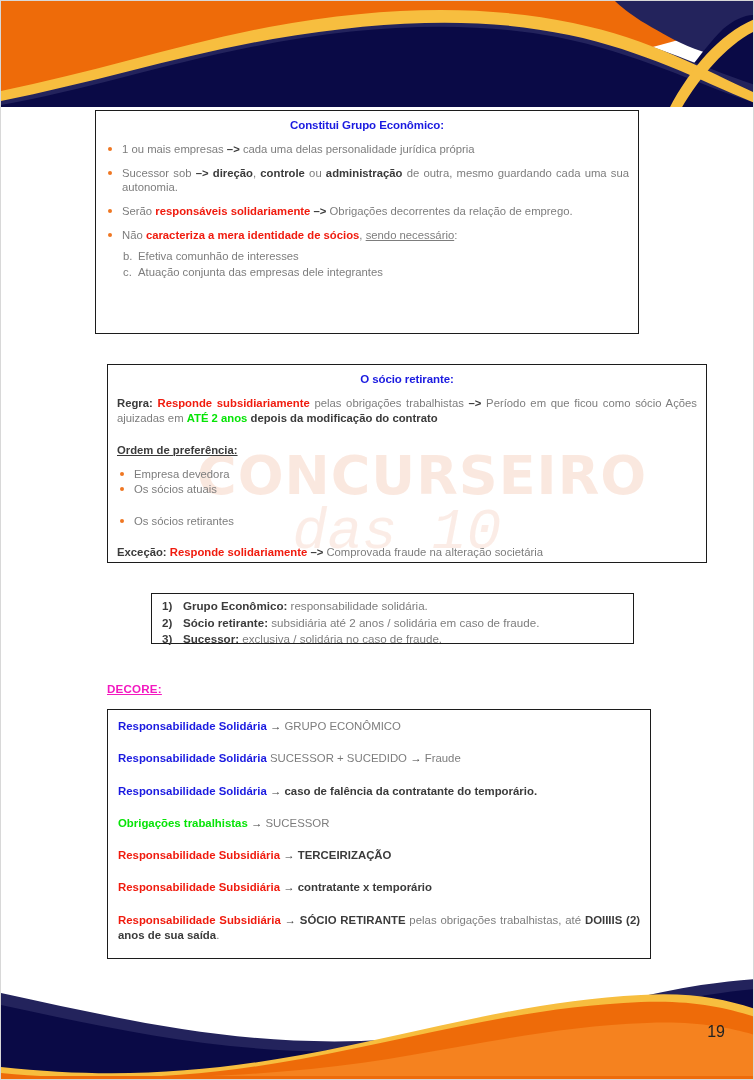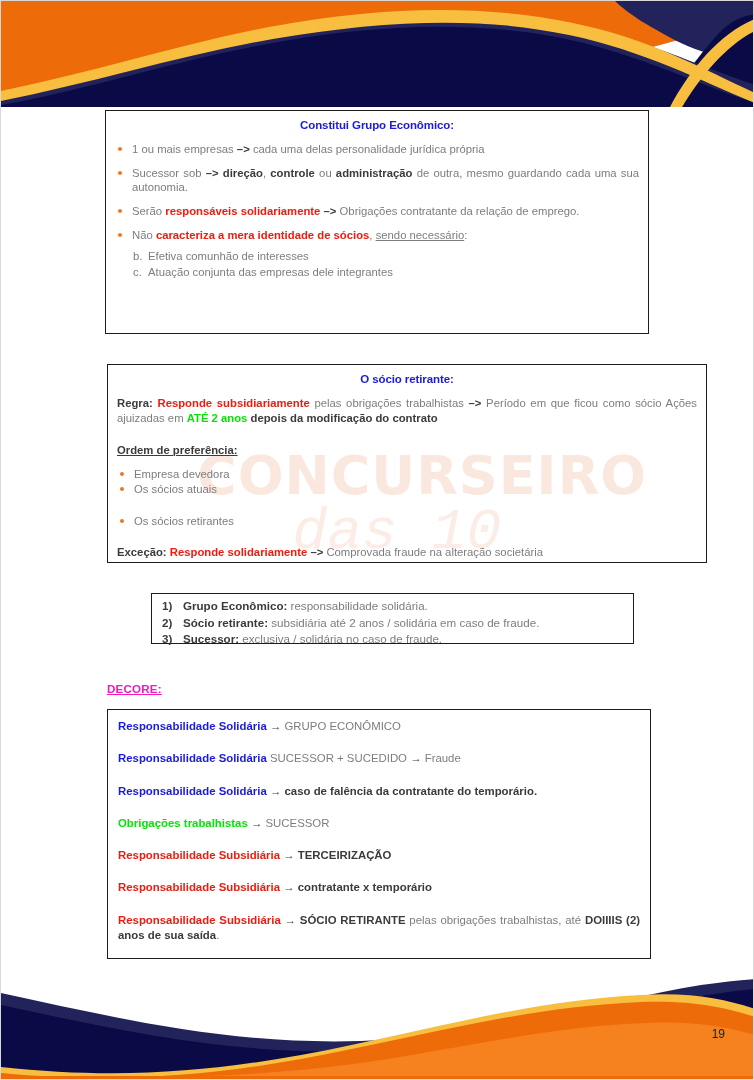--- a/index.html
+++ b/index.html
@@ -175,21 +175,21 @@
     color: #8a8a8a;
     margin: 0 0 17px 0;
     text-align: justify;
   }
   .decore-line:last-child { margin-bottom: 0; }
 
   #page-number {
     position: absolute;
     right: 28px;
     bottom: 38px;
-    font-size: 12px;
+    font-size: 16px;
     color: #222222;
     z-index: 5;
   }
 </style>
 </head>
 <body>
 
 <div id="page">
 
   <svg id="header-banner" class="banner" viewBox="0 0 754 108" preserveAspectRatio="none" xmlns="http://www.w3.org/2000/svg">
@@ -204,34 +204,34 @@
     <rect x="0" y="106" width="754" height="2" fill="#ffffff"></rect>
   </svg>
 
   <div id="watermark">
     <div class="wm-main">CONCURSEIRO</div>
     <div class="wm-sub">das 10</div>
   </div>
 
   <div id="content">
 
-    <div class="box" id="box-grupo" style="left:104px; top:109px; width:544px; height:224px;">
+    <div class="box" id="box-grupo" style="left:94px; top:109px; width:544px; height:224px;">
       <div class="box-title">Constitui Grupo Econômico:</div>
       <ul class="bullets">
         <li>
           <span class="dot"></span>
           <span><span class="grey">1 ou mais empresas </span><span class="arrow">–&gt;</span><span class="grey"> cada uma delas personalidade jurídica própria</span></span>
         </li>
         <li>
           <span class="dot"></span>
           <span><span class="grey">Sucessor sob </span><span class="arrow">–&gt;</span><span class="grey"> </span><span class="b">direção</span><span class="grey">, </span><span class="b">controle</span><span class="grey"> ou </span><span class="b">administração</span><span class="grey"> de outra, mesmo guardando cada uma sua autonomia.</span></span>
         </li>
         <li>
           <span class="dot"></span>
-          <span><span class="grey">Serão </span><span class="red">responsáveis  solidariamente</span><span class="grey"> </span><span class="arrow">–&gt;</span><span class="grey"> Obrigações contratante da relação de emprego.</span></span>
+          <span><span class="grey">Serão </span><span class="red">responsáveis  solidariamente</span><span class="grey"> </span><span class="arrow">–&gt;</span><span class="grey"> Obrigações decorrentes da relação de emprego.</span></span>
         </li>
         <li style="margin-bottom:0;">
           <span class="dot"></span>
           <span><span class="grey">Não </span><span class="red">caracteriza a mera identidade de sócios</span><span class="grey">, </span><span class="u grey">sendo necessário</span><span class="grey">:</span></span>
         </li>
       </ul>
       <ul class="alpha-list">
         <li>
           <span class="marker">b.</span><span>Efetiva comunhão de interesses</span>
         </li>

